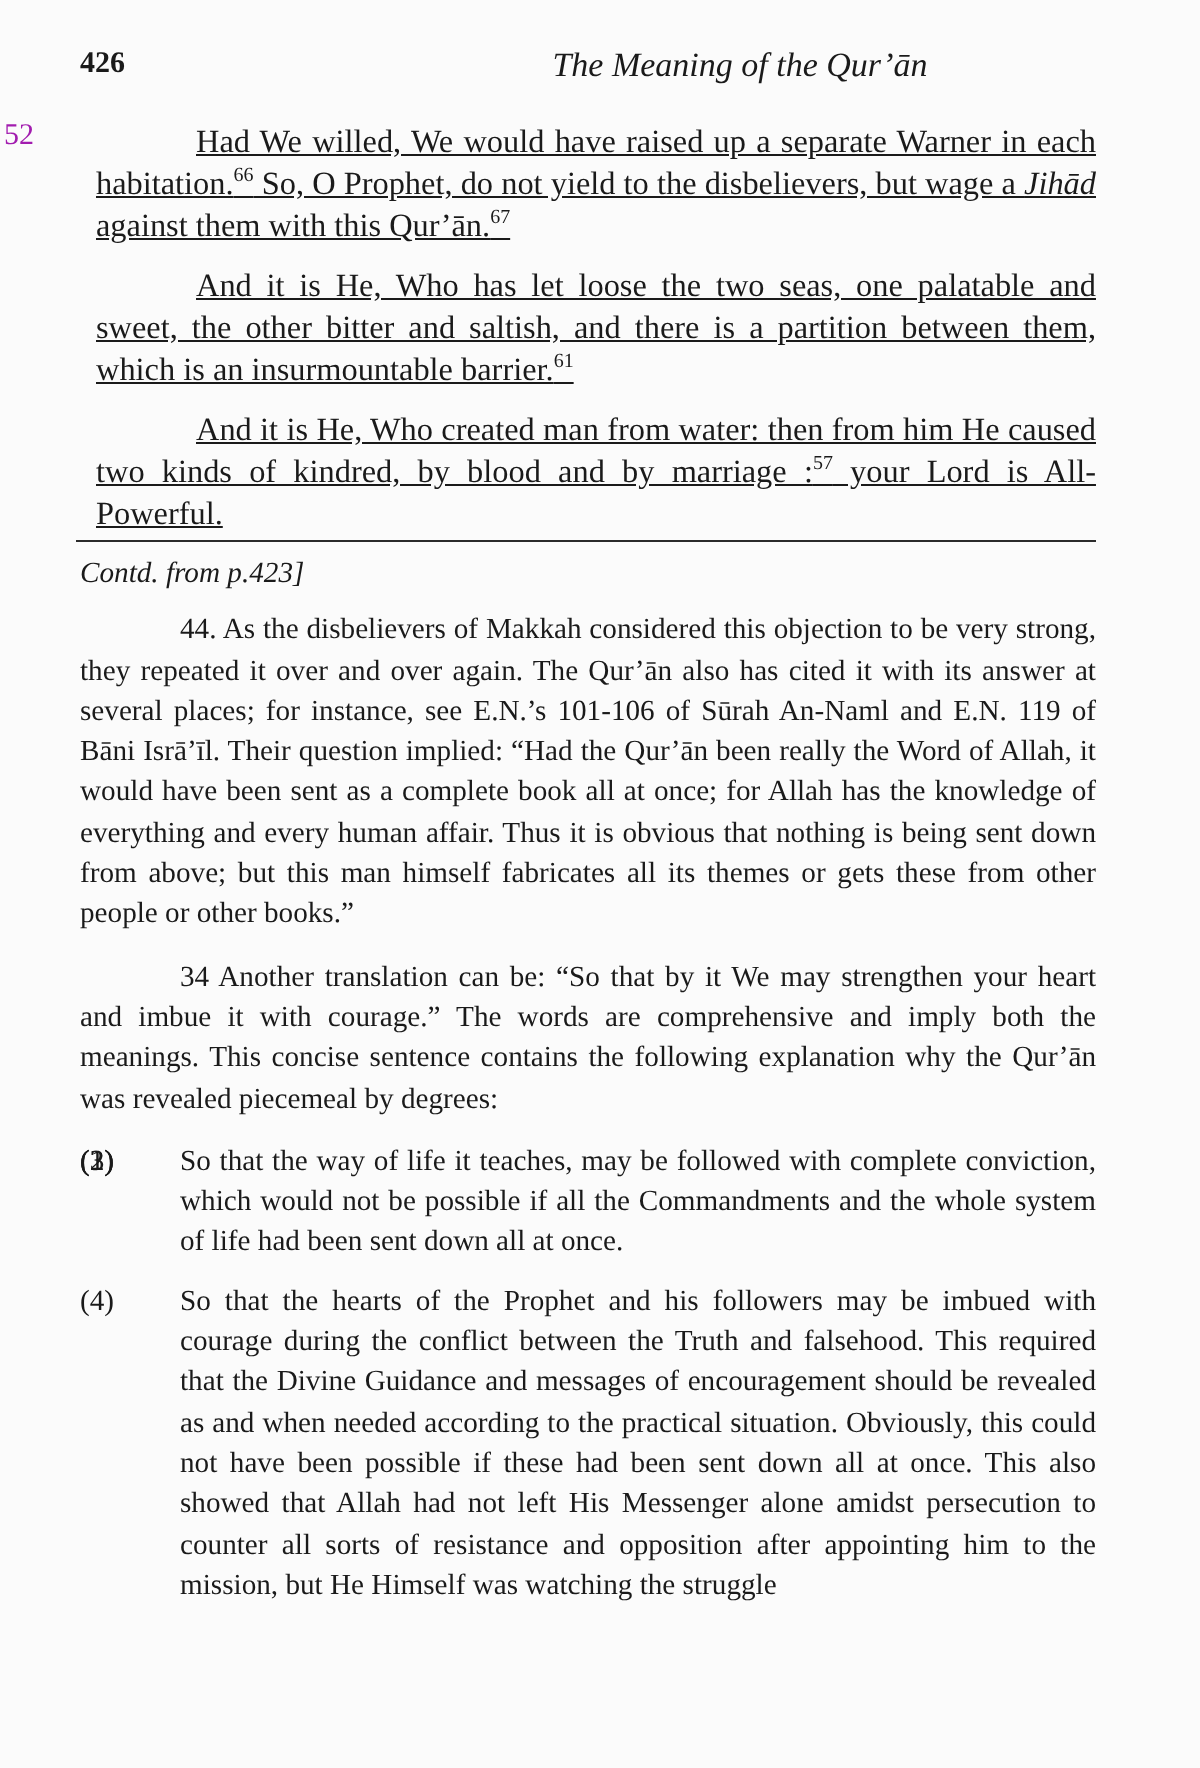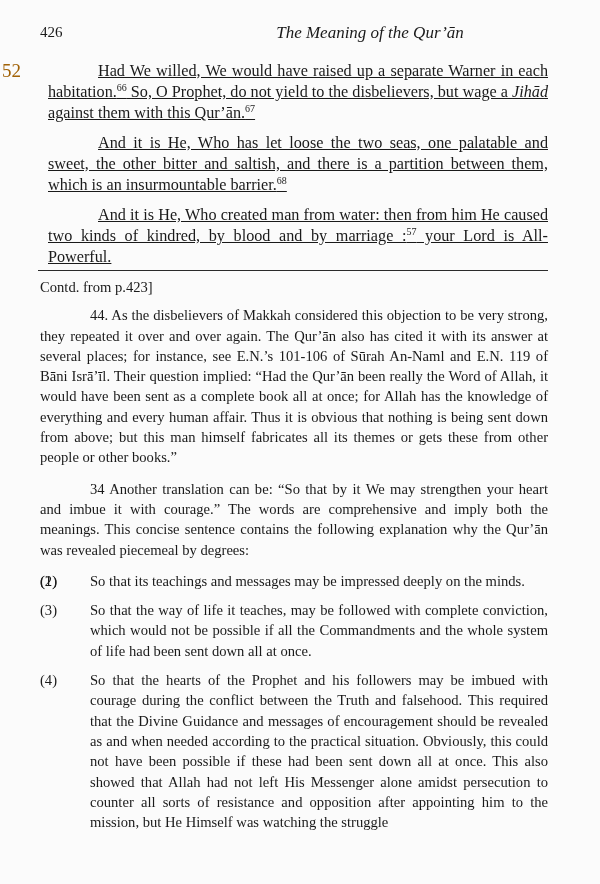--- a/index.html
+++ b/index.html
@@ -5,74 +5,73 @@
   html, body { margin: 0; padding: 0; }
   body {
     width: 600px; height: 884px; overflow: hidden;
     background: #fbfbfb;
     font-family: "Liberation Serif", "DejaVu Serif", serif;
     color: #1a1a1a;
     position: relative;
   }
   .page-number {
     position: absolute; left: 40px; top: 24px;
-    font-weight: normal; font-size: 15px;
+    font-weight: bold; font-size: 15px;
   }
   .running-title {
     position: absolute; left: 0; width: 740px; top: 23px;
     text-align: center; font-style: italic; font-size: 17px;
   }
   .margin-verse {
     position: absolute; left: 2px; top: 60px;
-    font-size: 19px; color: #a16207;
+    font-size: 15px; color: #a21caf;
   }
   .verses {
     position: absolute; left: 48px; width: 500px; top: 61px;
     font-size: 16.2px; line-height: 21px; text-align: justify; text-decoration: underline;
   }
   .verse { margin: 0 0 9px 0; text-indent: 50px; }
   .verse sup { font-size: 10px; line-height: 0; }
   .divider {
     position: absolute; left: 38px; width: 510px; top: 270px;
     height: 0; border-top: 1.5px solid #2b2b2b;
   }
   .footnotes {
     position: absolute; left: 40px; width: 508px; top: 277px;
     font-size: 14.6px; line-height: 20.3px;
   }
-  .contd { margin: 0 0 8px 0; }
+  .contd { font-style: italic; margin: 0 0 8px 0; }
   .note { margin: 0 0 11px 0; text-indent: 50px; text-align: justify; }
   .list-item { position: relative; padding-left: 50px; margin: 0 0 9px 0; text-align: justify; }
   .list-num { position: absolute; left: 0; top: 0; }
 </style>
 </head>
 <body>
 
 <div class="page-number">426</div>
 <div class="running-title">The Meaning of the Qur’ān</div>
 <div class="margin-verse">52</div>
 
 <div class="verses">
   <p class="verse">Had We willed, We would have raised up a separate Warner in each habitation.<sup>66</sup> So, O Prophet, do not yield to the disbelievers, but wage a <i>Jihād</i> against them with this Qur’ān.<sup>67</sup></p>
-  <p class="verse">And it is He, Who has let loose the two seas, one palatable and sweet, the other bitter and saltish, and there is a partition between them, which is an insurmountable barrier.<sup>68</sup></p>
+  <p class="verse">And it is He, Who has let loose the two seas, one palatable and sweet, the other bitter and saltish, and there is a partition between them, which is an insurmountable barrier.<sup>61</sup></p>
   <p class="verse">And it is He, Who created man from water: then from him He caused two kinds of kindred, by blood and by marriage :<sup>57</sup> your Lord is All-Powerful.</p>
 </div>
 
 <div class="divider"></div>
 
 <div class="footnotes">
   <p class="contd">Contd. from p.423]</p>
   <p class="note">44. As the disbelievers of Makkah considered this objection to be very strong, they repeated it over and over again. The Qur’ān also has cited it with its answer at several places; for instance, see E.N.’s 101-106 of Sūrah An-Naml and E.N. 119 of Bāni Isrā’īl. Their question implied: “Had the Qur’ān been really the Word of Allah, it would have been sent as a complete book all at once; for Allah has the knowledge of everything and every human affair. Thus it is obvious that nothing is being sent down from above; but this man himself fabricates all its themes or gets these from other people or other books.”</p>
   <p class="note">34 Another translation can be: “So that by it We may strengthen your heart and imbue it with courage.” The words are comprehensive and imply both the meanings. This concise sentence contains the following explanation why the Qur’ān was revealed piecemeal by degrees:</p>
   <div class="list-item">
     <span class="list-num">(1)</span>
   </div>
   <div class="list-item">
     <span class="list-num">(2)</span>
-    <span>So that its teachings and messages may be impressed deeply on the minds.</span>
   </div>
   <div class="list-item">
     <span class="list-num">(3)</span>
     <span>So that the way of life it teaches, may be followed with complete conviction, which would not be possible if all the Commandments and the whole system of life had been sent down all at once.</span>
   </div>
   <div class="list-item">
     <span class="list-num">(4)</span>
     <span>So that the hearts of the Prophet and his followers may be imbued with courage during the conflict between the Truth and falsehood. This required that the Divine Guidance and messages of encouragement should be revealed as and when needed according to the practical situation. Obviously, this could not have been possible if these had been sent down all at once. This also showed that Allah had not left His Messenger alone amidst persecution to counter all sorts of resistance and opposition after appointing him to the mission, but He Himself was watching the struggle</span>
   </div>
 </div>

